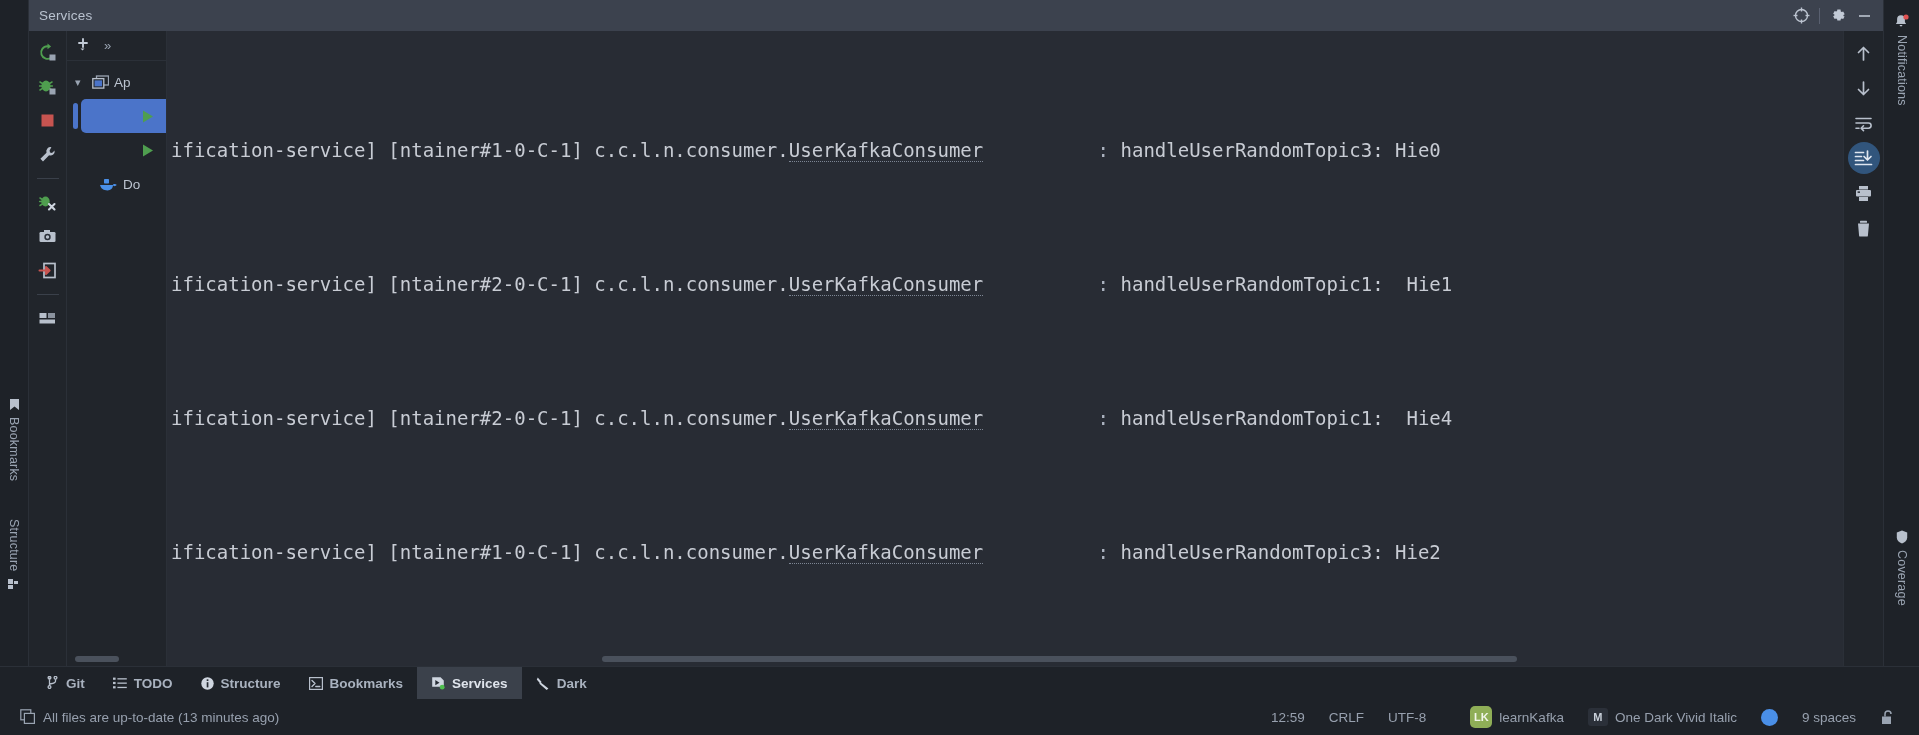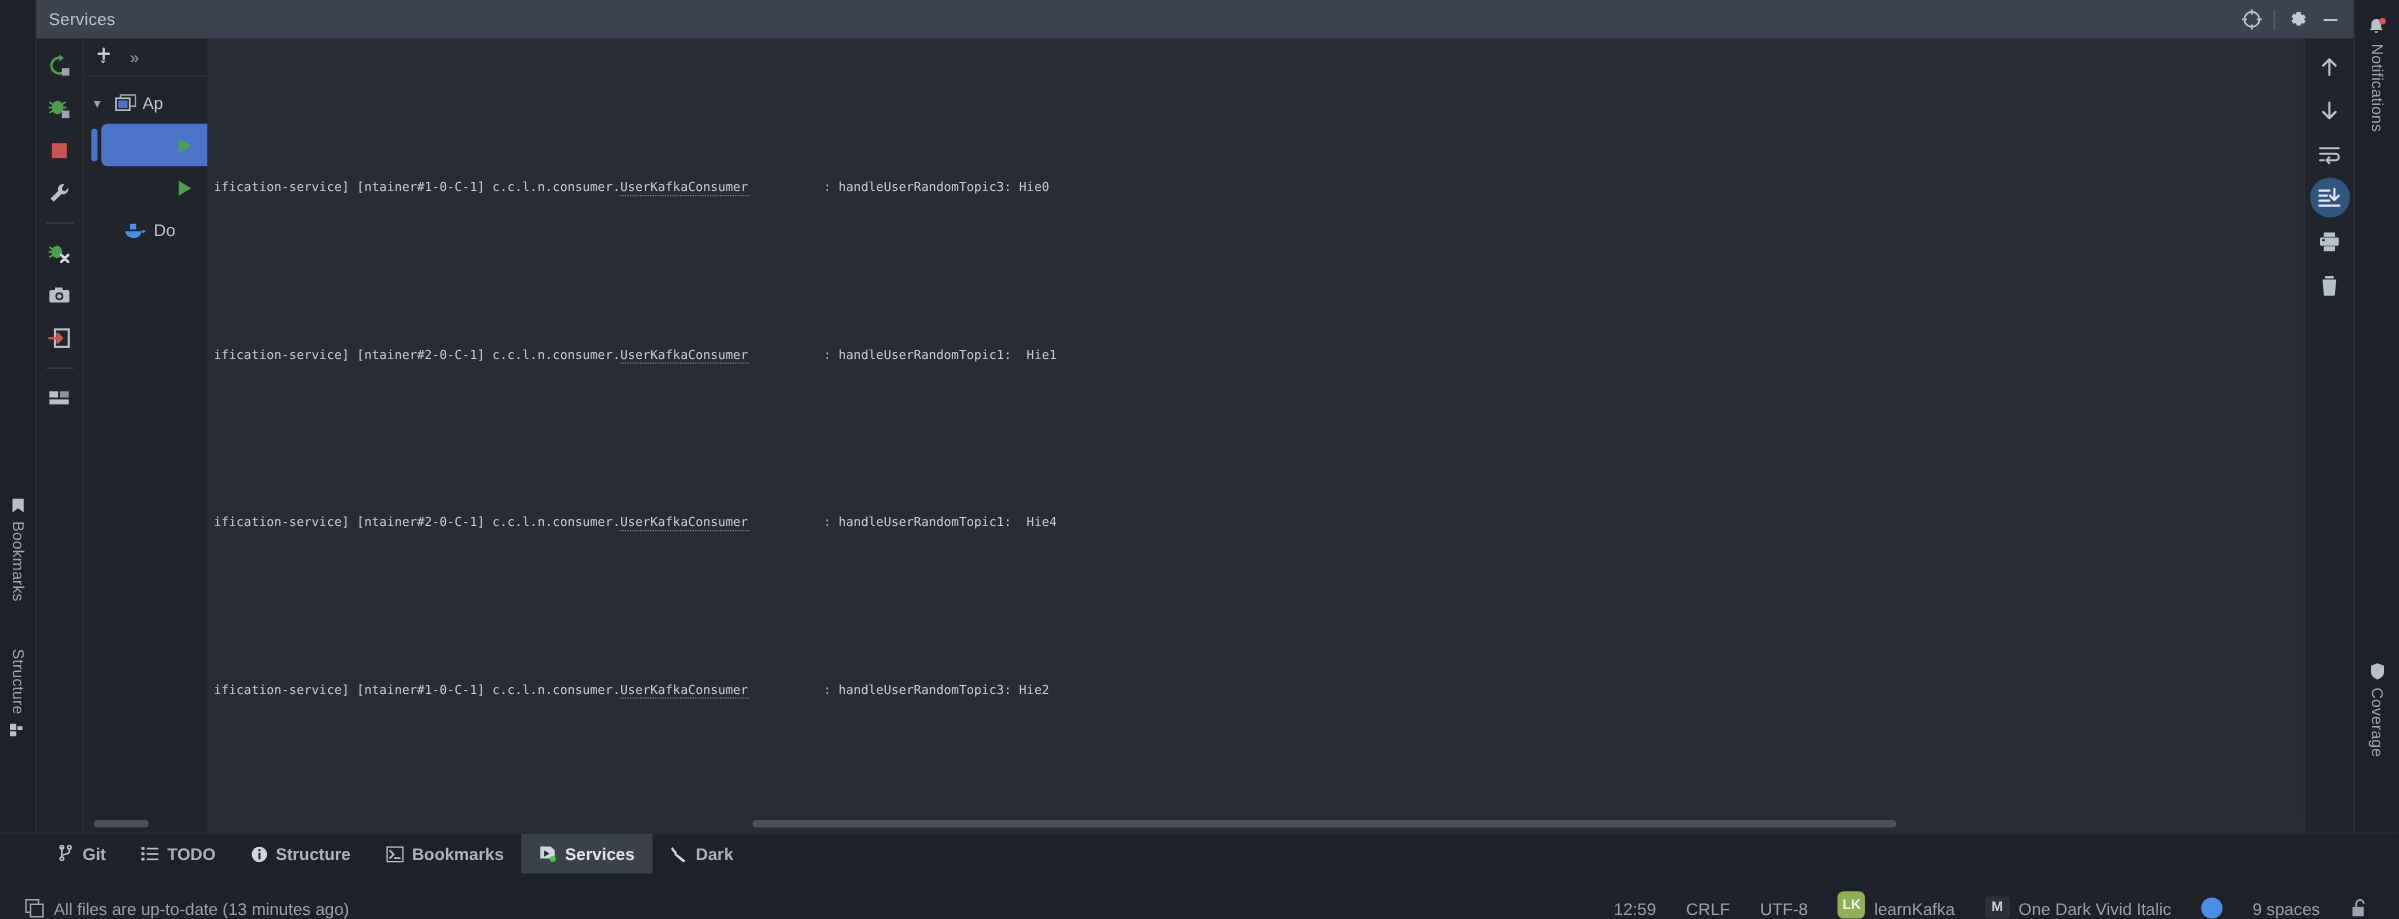--- a/index.html
+++ b/index.html
@@ -96,21 +96,21 @@
   .h-scroll {
     position: absolute; left: 8px; bottom: 4px; width: 44px; height: 6px;
     background: #4a515c; border-radius: 3px; cursor: pointer;
   }
 
   
   .console-wrap { flex: 1 1 auto; display: flex; flex-direction: column; min-width: 0; background:#282c34; }
   .console {
     flex: 1 1 auto; overflow: hidden; position: relative;
     font-family: "DejaVu Sans Mono", "Liberation Mono", monospace;
-    font-size: 10px; line-height: 33.5px;
+    font-size: 19px; line-height: 33.5px;
     padding-top: 2px; white-space: pre; color: #abb2bf;
   }
   .logline { padding-left: 4px; height: 33.5px; }
   .c-svc   { color: #c8ccd4; }
   .c-thr   { color: #c8ccd4; }
   .c-logger{ color: #c8ccd4; }
   .c-link  { color: #c8ccd4; border-bottom: 1px dotted #7d8694; }
   .c-msg   { color: #c8ccd4; }
   .console-hscroll-track {
     height: 14px; flex: 0 0 14px; background: #282c34; position: relative;
@@ -144,26 +144,26 @@
     color: #a9b2bf; font-size: 13.5px; cursor: pointer; user-select:none;
   }
   .btab.active { background: #3b414b; color: #dfe4ec; }
   .btab .gl { font-size: 13px; line-height: 1; display:flex; align-items:center; }
 
   
   .status-bar {
     height: 36px; flex: 0 0 36px; background: #1e2228;
     display: flex; align-items: center; color: #97a0ae; font-size: 13.5px;
   }
-  .sb-item { display:flex; align-items:flex-end; gap:7px; padding: 0 12px; cursor: pointer; height:100%; }
+  .sb-item { display:flex; align-items:center; gap:7px; padding: 0 12px; cursor: pointer; height:100%; }
   .sb-spring { flex: 1 1 auto; }
   .sb-badge {
     width: 22px; height: 22px; border-radius: 5px; background: #8fae57;
     color: #f2f6ea; font-size: 11px; font-weight: bold;
-    display: flex; align-items: center; justify-content: center;
+    display: flex; align-items: center; justify-content: center; margin-left: 20px;
   }
   .sb-theme-icon {
     width: 20px; height: 18px; border-radius: 3px; background: #2b3039;
     color: #c9d0da; font-size: 11px; font-weight: bold;
     display:flex; align-items:center; justify-content:center;
   }
   .sb-dot { width: 17px; height: 17px; border-radius: 50%; background: #4a8fe7; }
   svg { display:block; }
 </style>
 </head>

